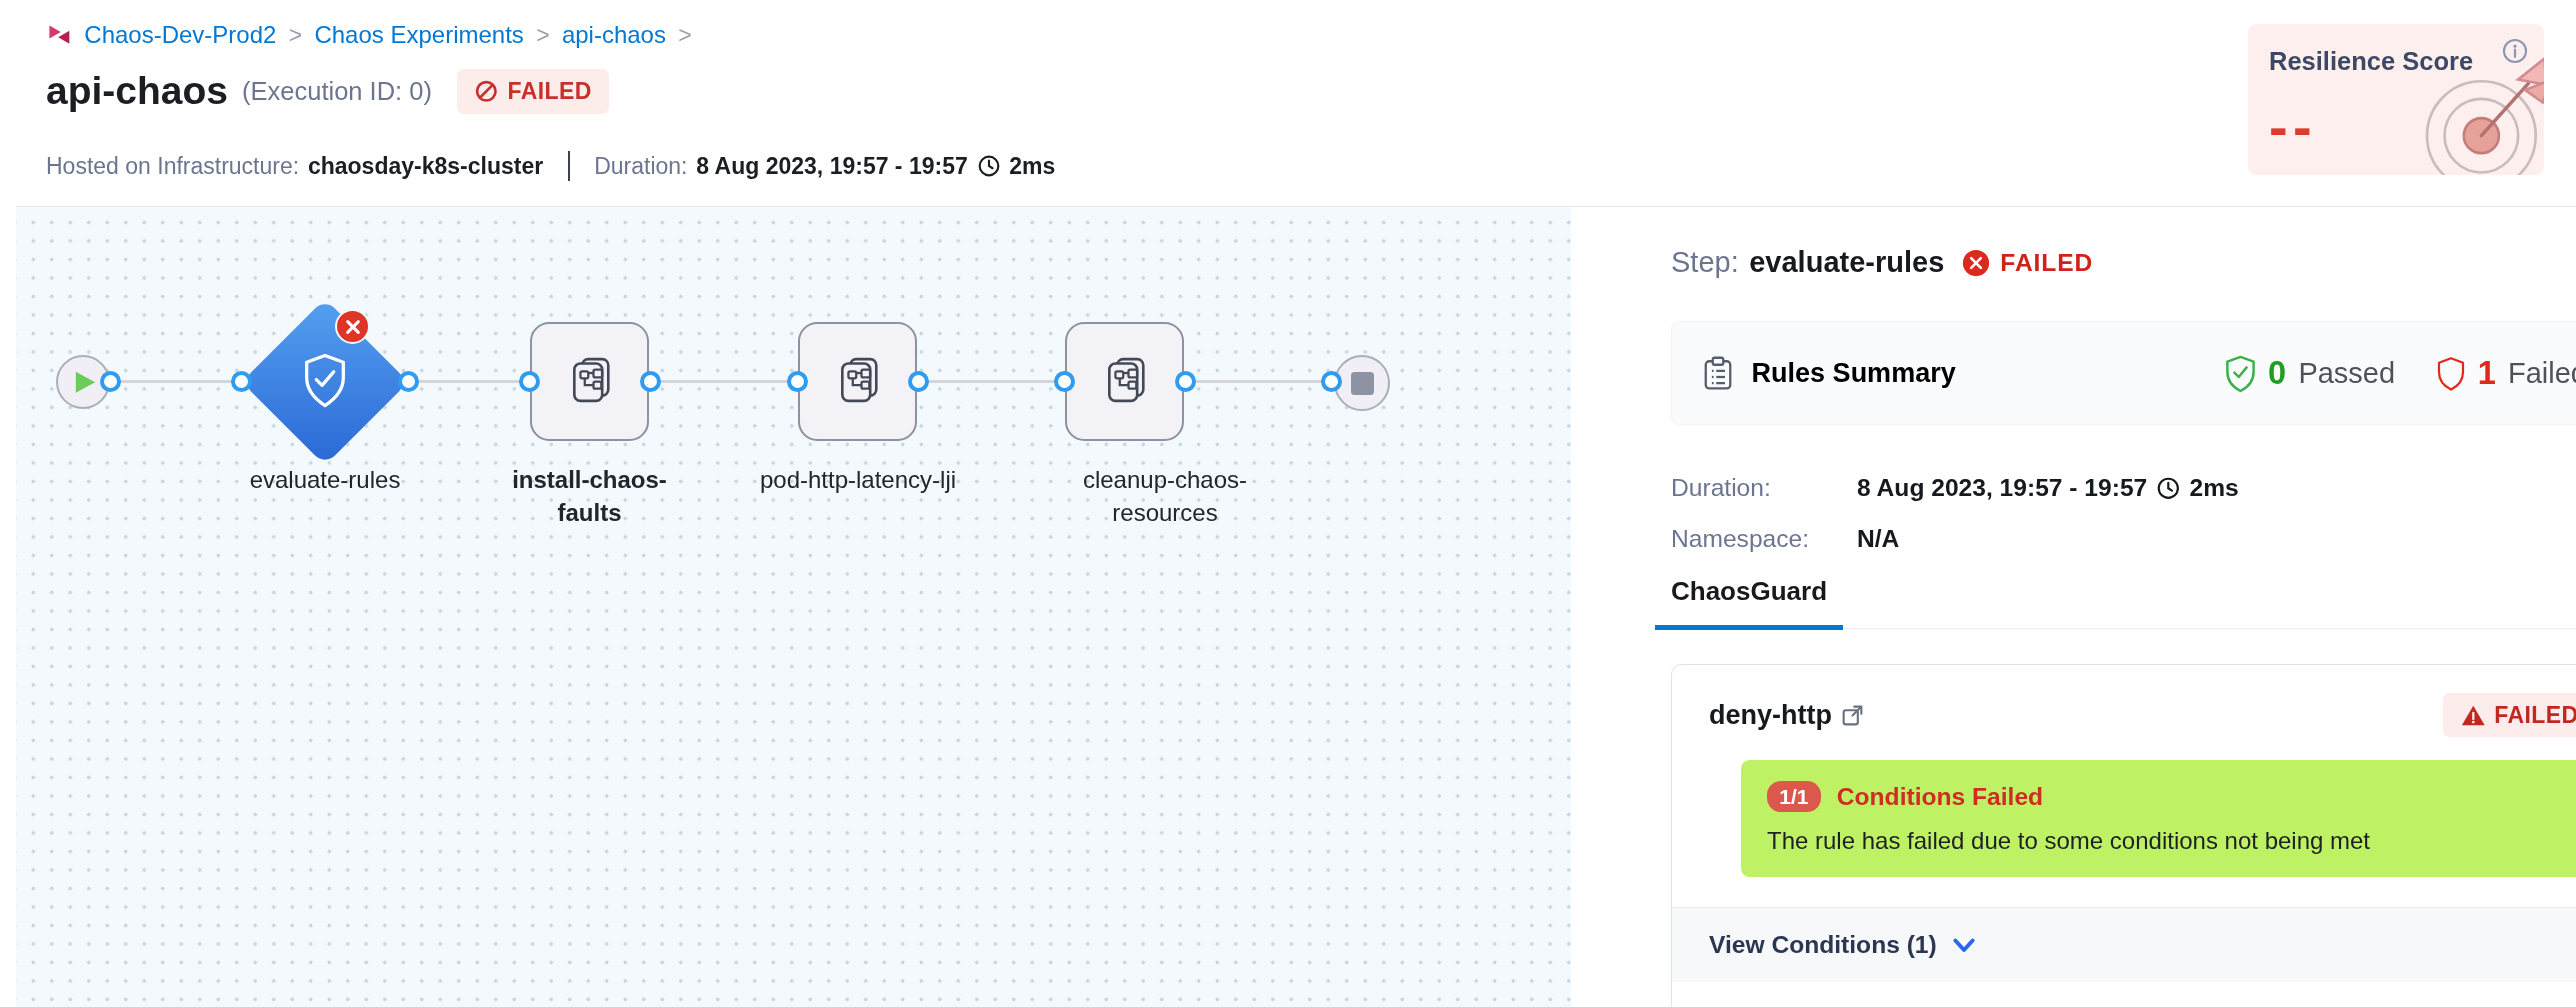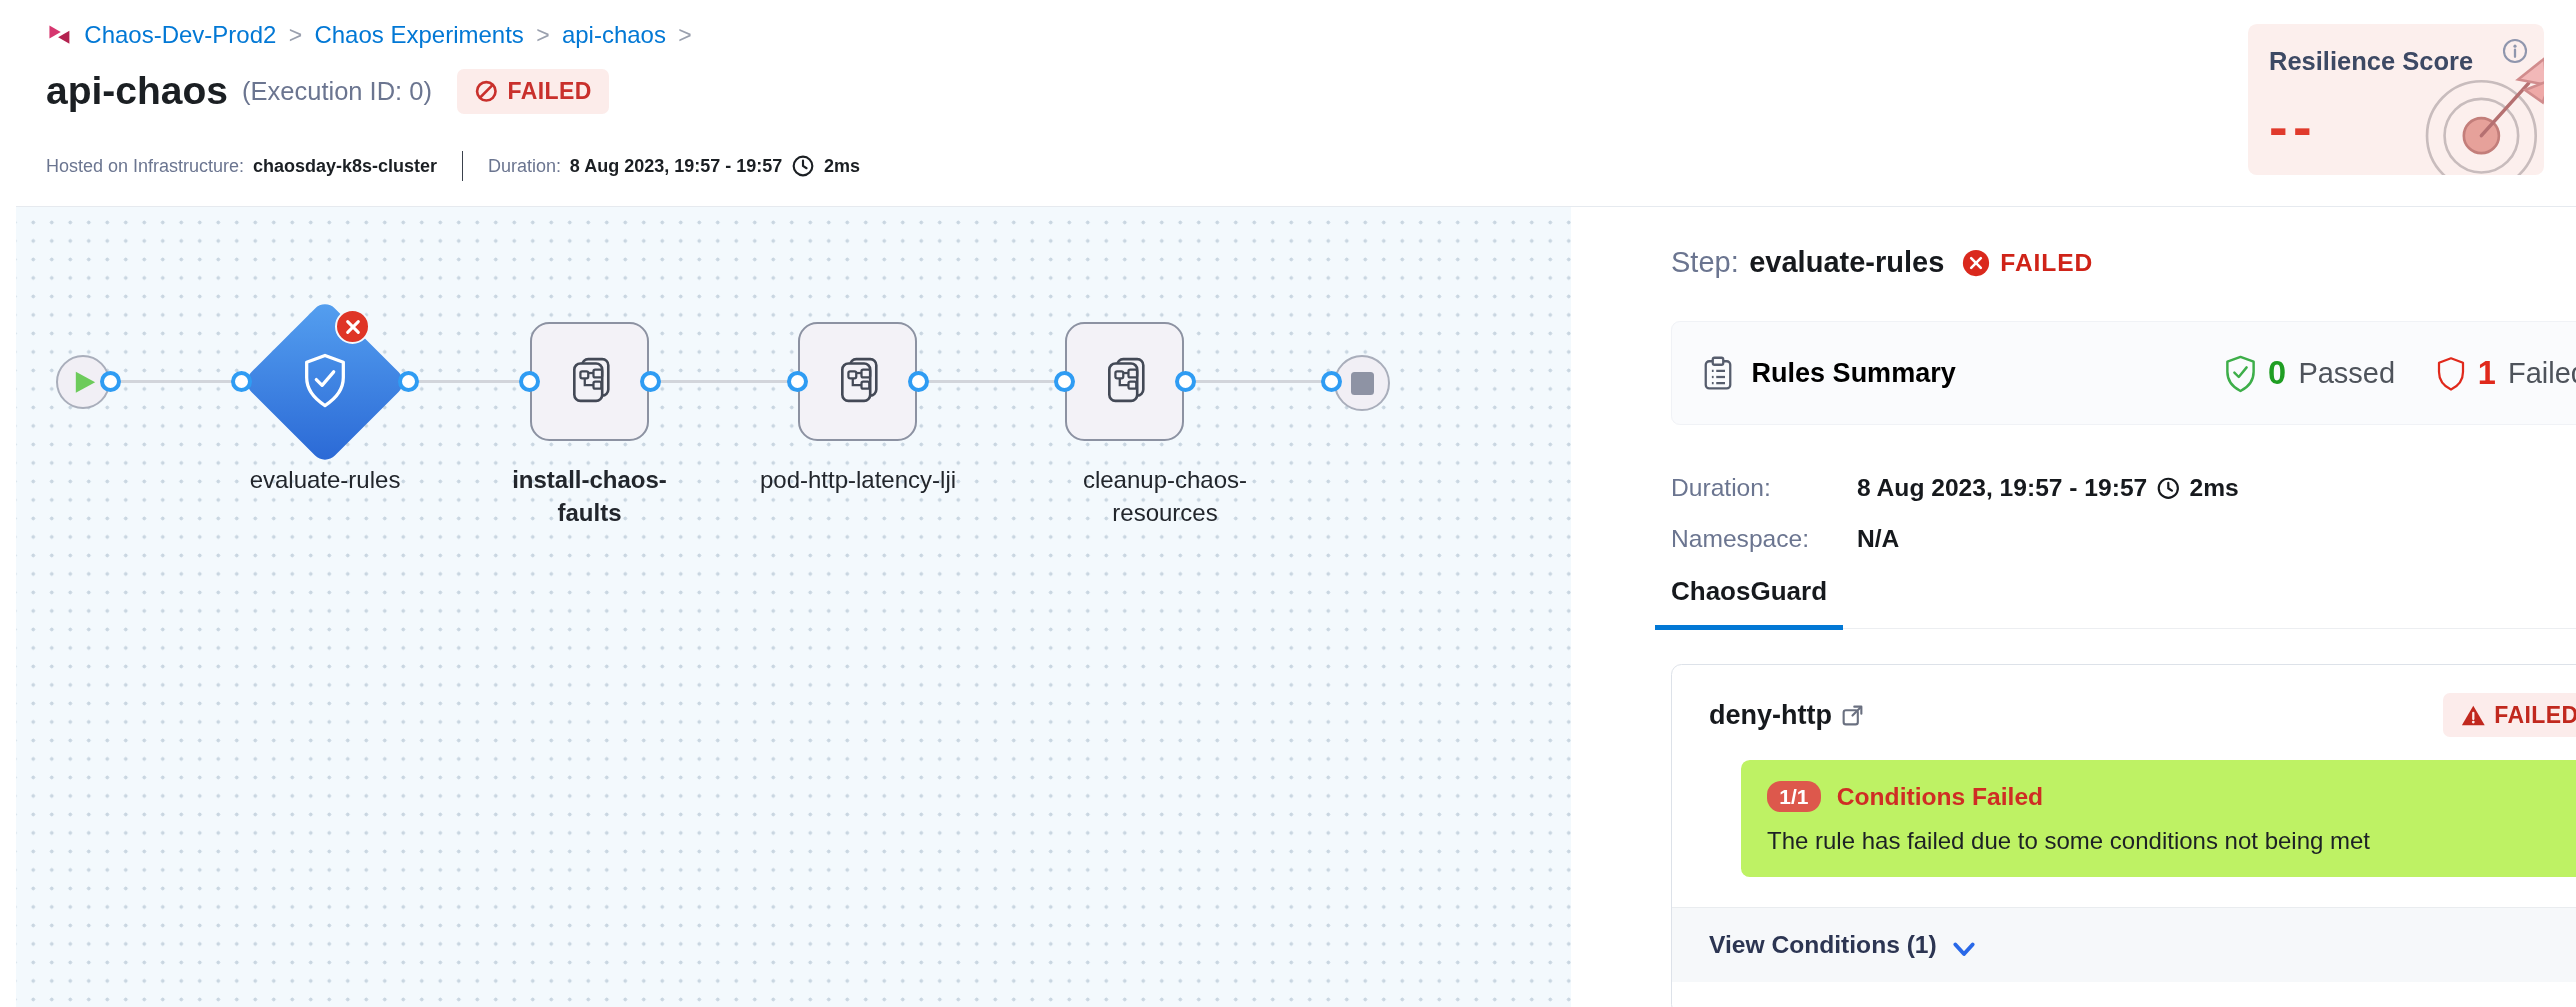--- a/index.html
+++ b/index.html
@@ -8,21 +8,21 @@
 
   
   .top-header { position: absolute; top: 0; left: 0; width: 2576px; height: 207px; background: #fff; border-bottom: 0.9px solid #e6eaef; z-index: 5; }
   .breadcrumb { position: absolute; top: 21px; left: 30px; display: flex; align-items: center; gap: 12.3px; font-size: 24px; }
   .crumb-link { color: #0278d5; cursor: pointer; }
   .crumb-sep { color: #9aa0ae; font-size: 23px; }
   .title-row { position: absolute; top: 69px; left: 30px; display: flex; align-items: center; }
   .page-title { font-size: 39px; font-weight: bold; color: #1b1f23; }
   .exec-id { font-size: 25.5px; color: #6b7590; margin-left: 14px; }
   .blocked-badge { display: inline-flex; align-items: center; gap: 8.8px; background: #fcecea; color: #c9302c; border-radius: 7px; padding: 8.8px 17.6px; font-weight: bold; font-size: 23px; letter-spacing: 0.4px; margin-left: 24.6px; }
-  .meta-row { position: absolute; top: 151px; left: 30px; display: flex; align-items: center; font-size: 18px; color: #6b7590; }
+  .meta-row { position: absolute; top: 151px; left: 30px; display: flex; align-items: center; font-size: 23px; color: #6b7590; }
   .meta-strong { color: #1b1f23; font-weight: bold; margin-left: 8.8px; }
   .meta-divider { width: 1.8px; height: 30px; background: #3a414c; margin: 0 24.6px; }
   .meta-value { display: flex; align-items: center; gap: 8.8px; }
 
   
   .res-card { position: absolute; top: 24px; left: 2232px; width: 296px; height: 151px; background: #fcefed; border-radius: 8.8px; overflow: hidden; }
   .res-title { position: absolute; top: 23px; left: 21px; font-size: 25.5px; font-weight: bold; color: #3d4964; }
   .res-value { position: absolute; top: 76px; left: 21px; font-size: 56px; font-weight: bold; color: #e03a2c; letter-spacing: 5.3px; line-height: 53px; }
   .res-info { position: absolute; top: 12.3px; right: 14px; cursor: pointer; }
   .res-target { position: absolute; right: -17.6px; bottom: -24.6px; opacity: 0.85; }
@@ -76,21 +76,21 @@
   .rule-head { display: flex; align-items: center; padding: 28px 21px 0 37px; }
   .rule-name { font-size: 27px; font-weight: bold; color: #16191d; cursor: pointer; }
   .ext-link { margin-left: 8.8px; cursor: pointer; display: flex; }
   .rule-fail-badge { margin-left: auto; display: inline-flex; align-items: center; gap: 8.8px; background: #fceceb; border-radius: 7px; padding: 8.8px 17.6px; font-size: 23px; font-weight: bold; color: #c1281e; letter-spacing: 0.4px; }
   .alert-box { margin: 23px 21px 0 69px; background: #bef264; border-radius: 8.8px; padding: 21px 26px; }
   .alert-line1 { display: flex; align-items: center; }
   .cond-pill { background: #dd584c; color: #fff; font-size: 21px; font-weight: bold; border-radius: 14px; padding: 3.5px 12.3px; }
   .cond-title { font-size: 24.6px; font-weight: bold; color: #cf2d24; margin-left: 16px; }
   .alert-desc { font-size: 24px; color: #1d2125; margin-top: 14px; line-height: 30px; }
   .rule-foot { margin-top: 30px; background: #f6f8fa; border-top: 0.9px solid #e9ecef; padding: 23px 37px; display: flex; align-items: center; }
-  .view-cond { font-size: 24.6px; font-weight: bold; color: #2c3552; cursor: pointer; display: flex; align-items: flex-end; }
+  .view-cond { font-size: 24.6px; font-weight: bold; color: #2c3552; cursor: pointer; display: flex; align-items: center; }
   .chev { margin-left: 14px; display: flex; }
 
   .scroll-gutter { position: absolute; top: 0; right: 0; width: 8.8px; height: 1008px; background: #fff; border-left: 0.9px solid #ebeef2; z-index: 20; }
 </style>
 </head>
 <body>
 
 <div class="app">
 
   <div class="top-header">

